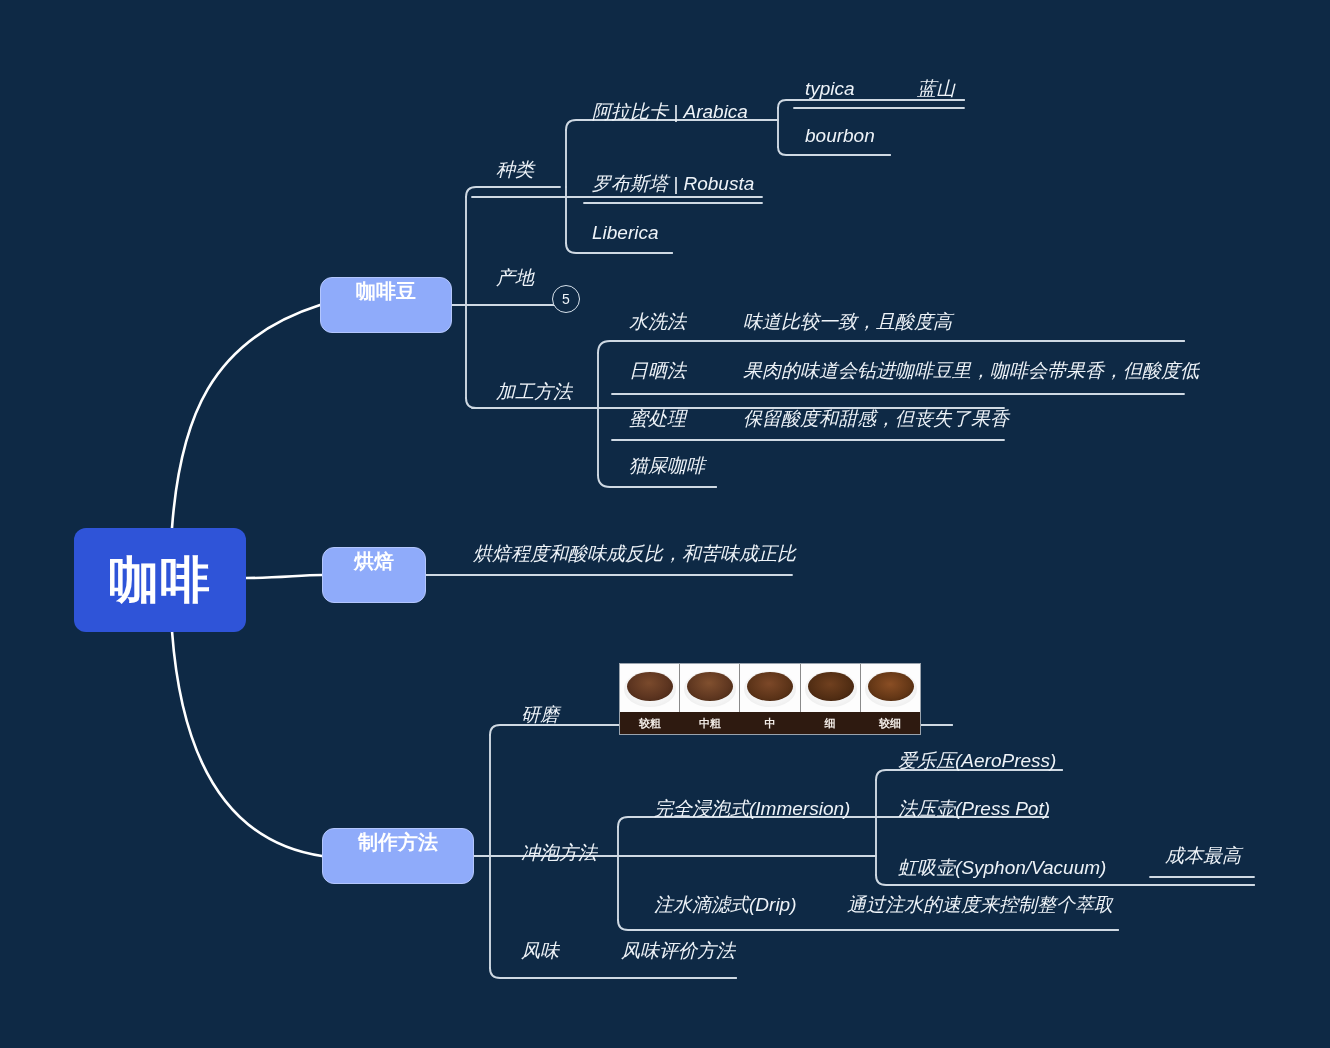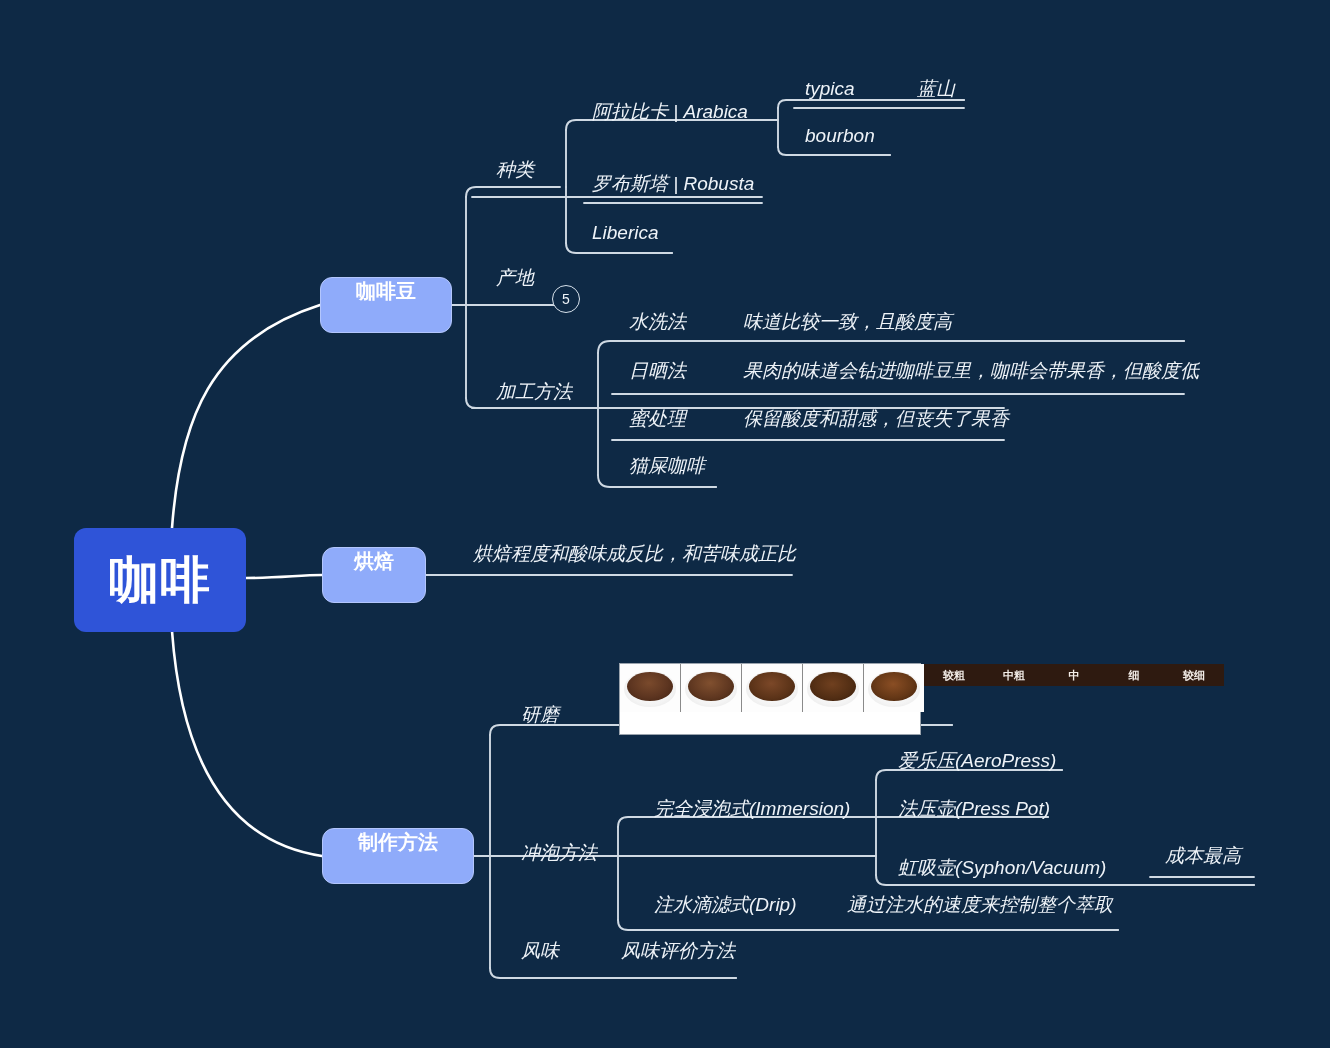--- a/index.html
+++ b/index.html
@@ -74,21 +74,21 @@
     font-size: 14px;
     display: flex;
     align-items: center;
     justify-content: center;
     background: #0e2945;
   }
   
   .grind-strip {
     position: absolute;
     display: flex;
-    flex-direction: row;
+    flex-direction: column;
     background: #ffffff;
     border: 1px solid #9aa3ad;
     box-sizing: border-box;
     font-weight: bold;
   }
   .grind-cells {
     display: flex;
     height: 48px;
   }
   .grind-cell {

